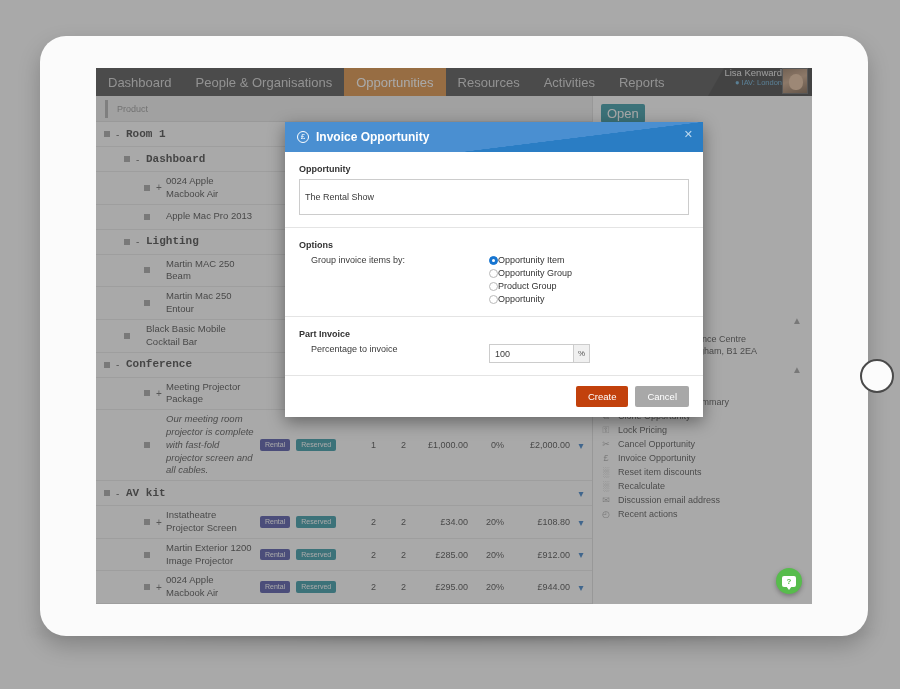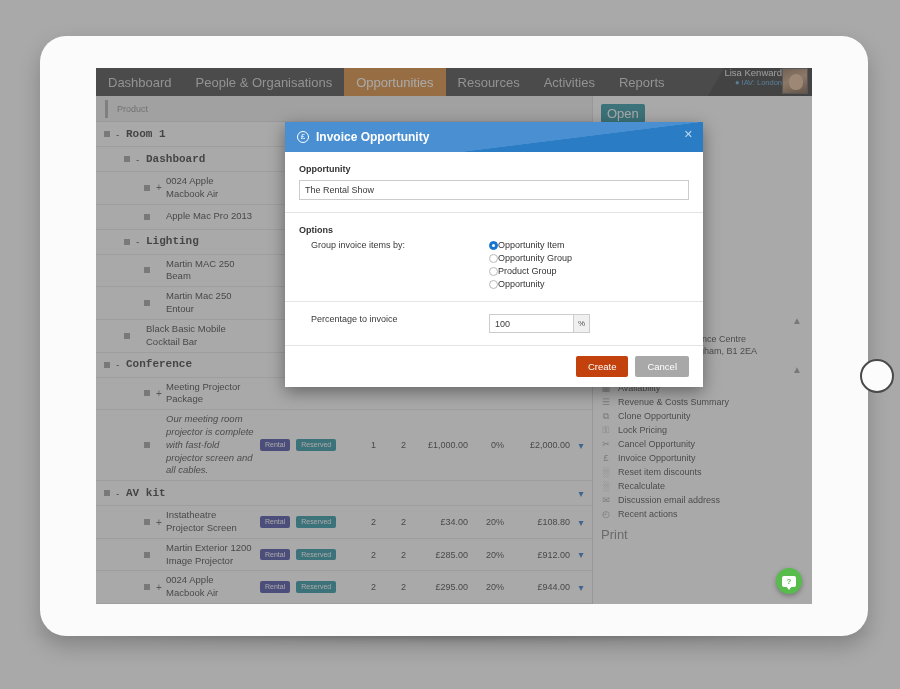--- a/index.html
+++ b/index.html
@@ -179,21 +179,21 @@
     width:12px; height:12px; border-radius:50%; border:1.3px solid #fff;
     font-size:8px; color:#fff; display:flex; align-items:center; justify-content:center; line-height:1;
   }
   #modal-title-text { font-size:12px; color:#fff; font-weight:bold; }
   #modal-close { position:absolute; right:10px; top:6px; z-index:3; color:#bcd9f0; font-size:11px; }
 
   .m-sec { padding: 12px 14px; border-bottom:1px solid #e4e4e4; }
   .m-label { font-size:9px; color:#333; font-weight:bold; margin-bottom:5px; }
   .m-sub { font-size:9px; color:#3a3a3a; padding-left:12px; }
   #opportunity-input {
-    width:100%; height:20px; border:1px solid #ccc;
+    width:100%; height:36px; border:1px solid #ccc;
     font-size:9px; color:#3a3a3a; padding: 0 5px;
     font-family:"Liberation Sans", sans-serif; background:#fff;
   }
   .m-row { display:flex; align-items:flex-start; }
   .m-row-left { width: 190px; }
   .radios { display:flex; flex-direction:column; gap:3px; }
   .radio-line { display:flex; align-items:center; }
   .radio {
     width:9px; height:9px; border-radius:50%;
     border:1px solid #b9b9b9; background:#fff; flex:none;
@@ -547,23 +547,20 @@
             <div class="rp-item">
               <span class="rp-ico">✉</span>
               <span>Discussion email address</span>
             </div>
             <div class="rp-item">
               <span class="rp-ico">◴</span>
               <span>Recent actions</span>
             </div>
           </div>
 
-        <div class="rp-sec-head">
-          <span>Print</span>
-        </div>
       </div>
     </div>
 
     <div id="dim"></div>
 
     <div id="help-btn">
       <div id="help-bubble">?</div>
     </div>
 
     <div id="modal">
@@ -600,20 +597,21 @@
               </div>
               <div class="radio-line">
                 <span class="radio"></span>
                 <span class="radio-label">Opportunity</span>
               </div>
             </div>
         </div>
       </div>
 
       <div class="m-sec">
+        <div class="m-label">Part Invoice</div>
         <div class="m-row">
           <div class="m-row-left m-sub">Percentage to invoice</div>
           <div id="pct-wrap">
             <input id="pct-input" value="100" style="">
             <div id="pct-suffix">%</div>
           </div>
         </div>
       </div>
 
       <div id="modal-footer">

